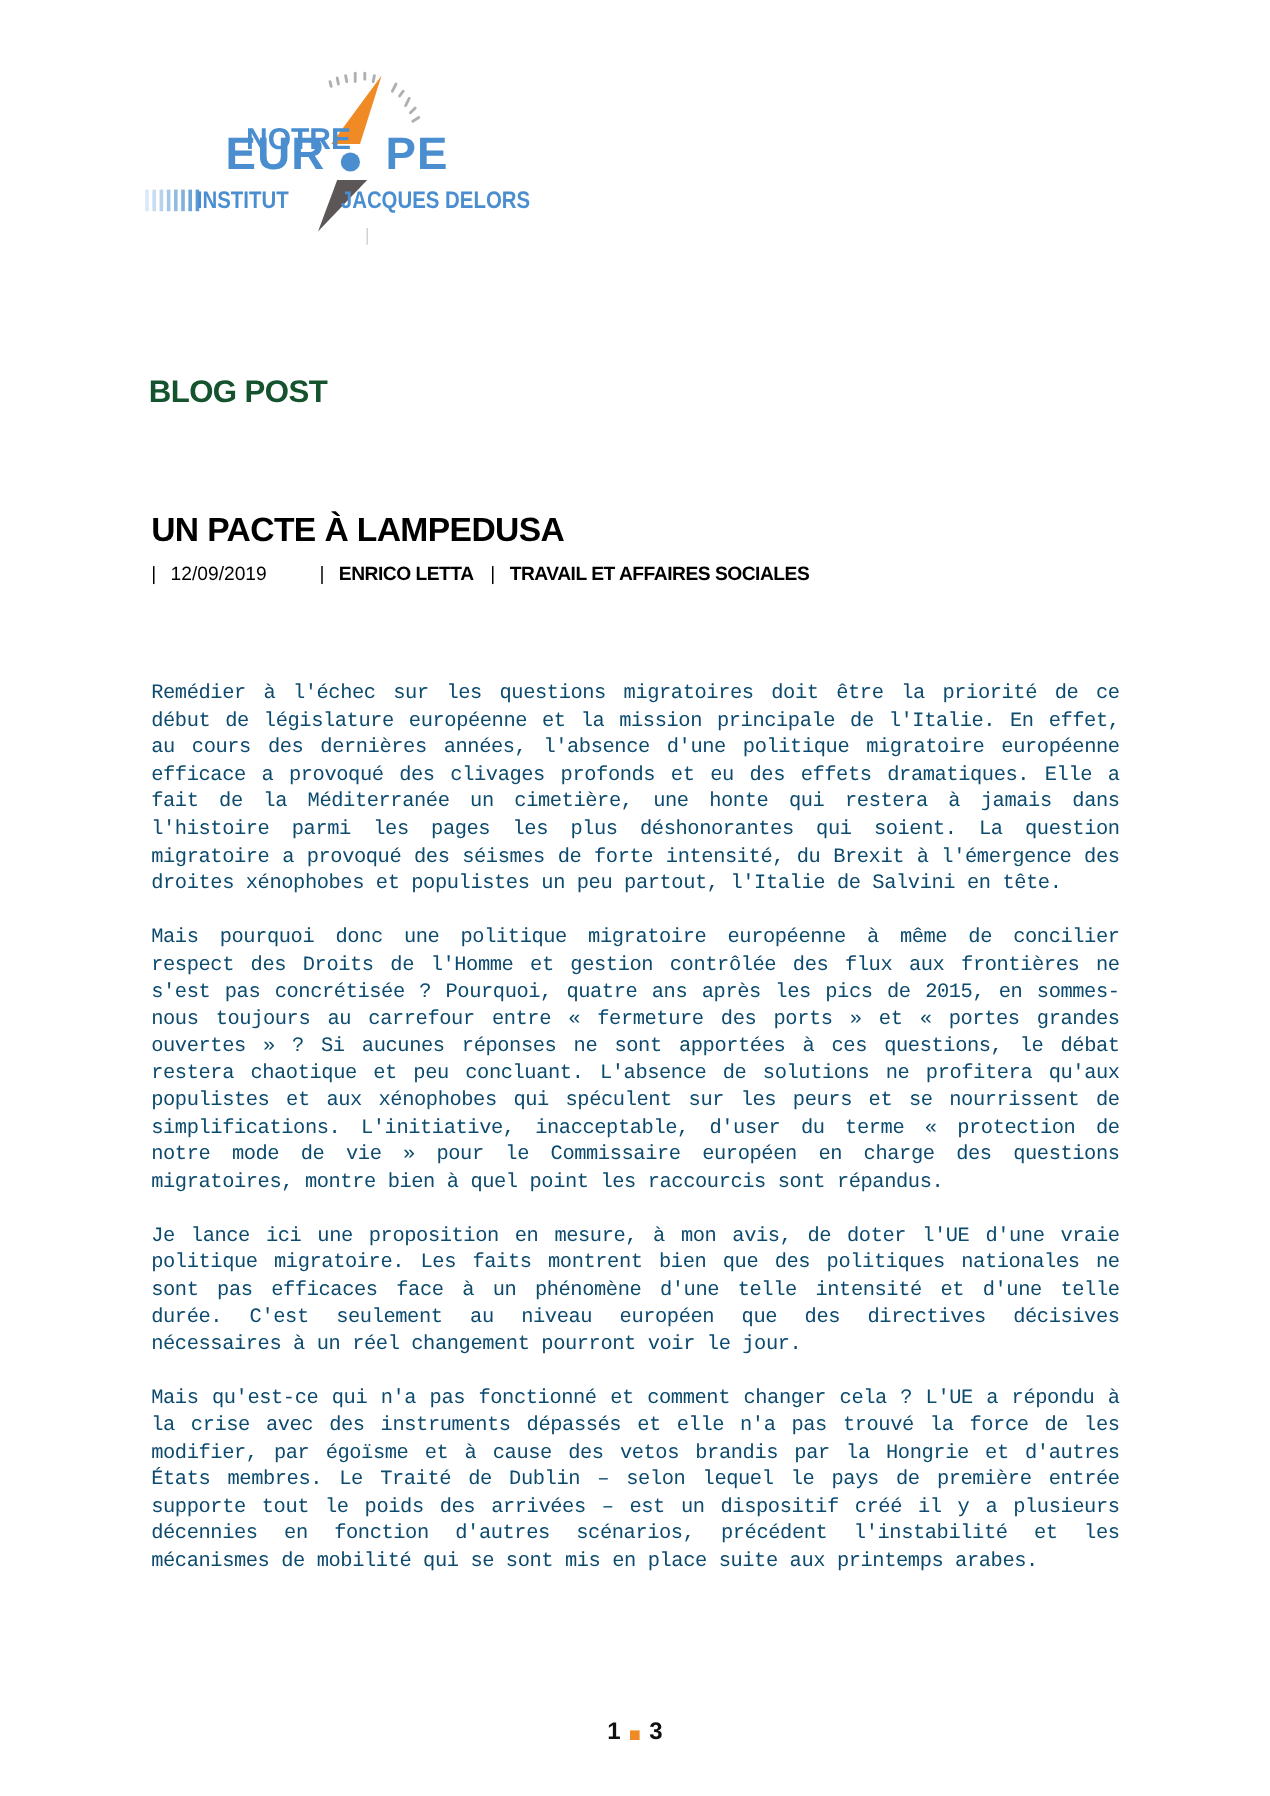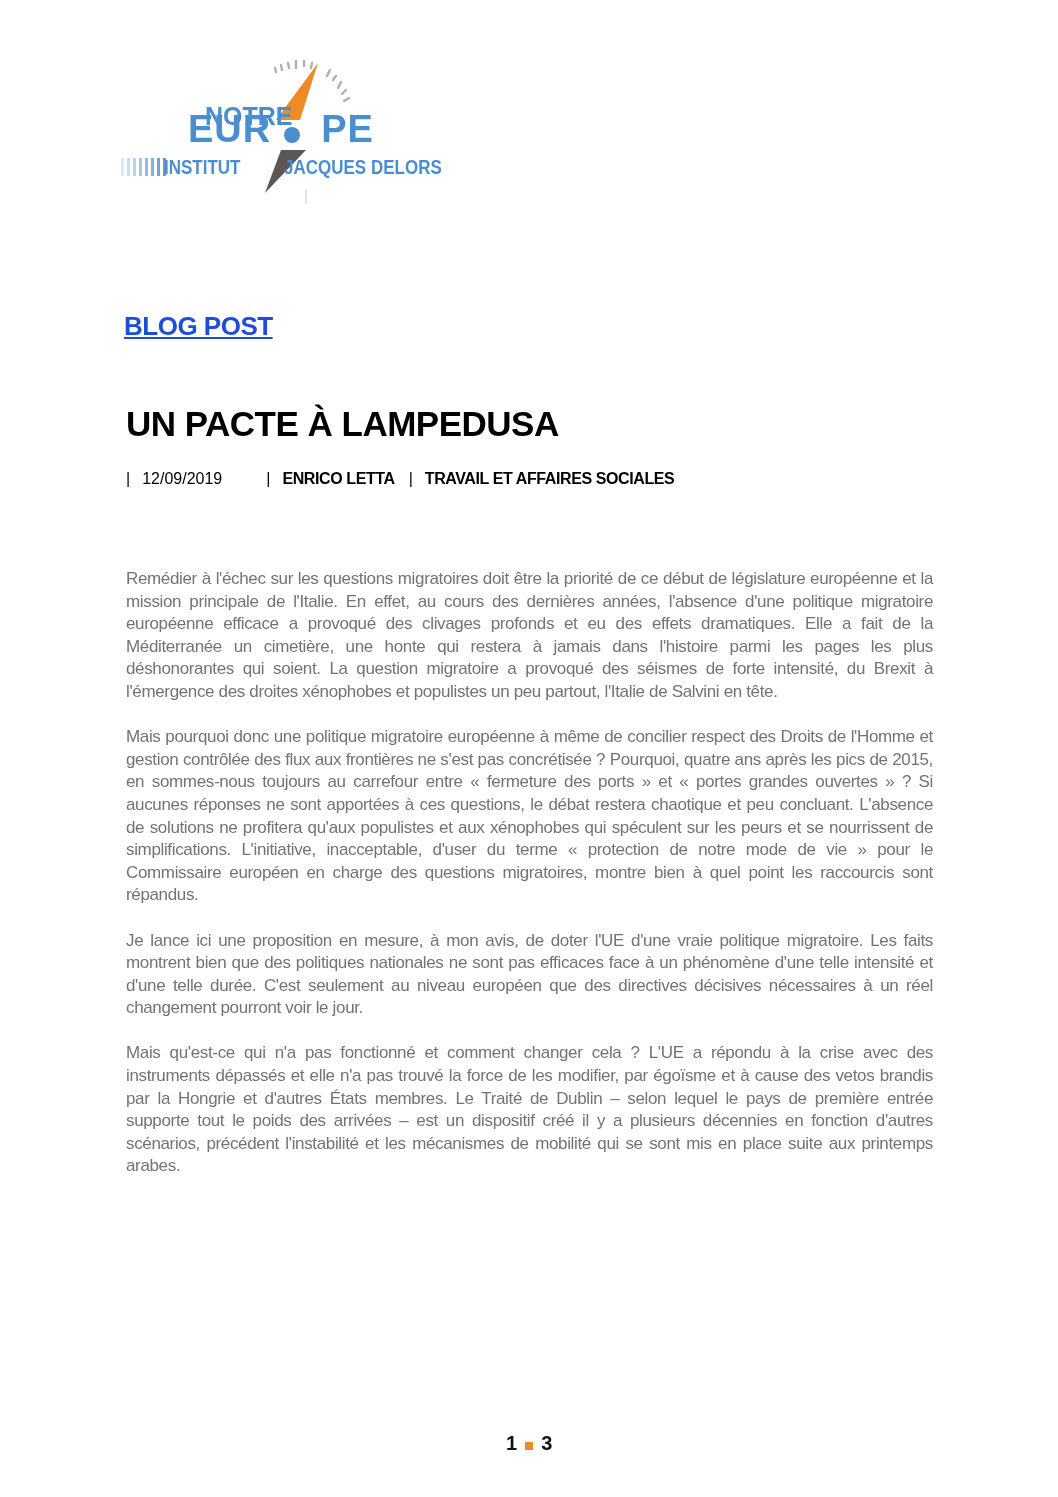--- a/index.html
+++ b/index.html
@@ -72,29 +72,28 @@
       height: 18px;
       background: #4a8ed0;
     }
 
     .category {
       position: absolute;
       left: 124px;
       top: 311px;
       font-size: 26px;
       font-weight: bold;
-      color: #1d4ed8;
+      color: #14532d;
       letter-spacing: -0.5px;
-      text-decoration: underline;
     }
     .title {
       position: absolute;
       left: 126px;
-      top: 404px;
-      font-size: 35px;
+      top: 426px;
+      font-size: 28px;
       font-weight: bold;
       color: #000000;
       letter-spacing: -0.5px;
     }
     .meta {
       position: absolute;
       left: 126px;
       top: 470px;
       font-size: 16px;
       color: #000;
@@ -107,23 +106,24 @@
     .meta .author { font-weight: bold; margin-right: 14px; letter-spacing: -0.4px; text-align: center; }
     .meta .topic { font-weight: bold; letter-spacing: -0.4px; text-align: center; }
 
     .body {
       position: absolute;
       left: 126px;
       top: 568px;
       width: 807px;
       font-size: 17px;
       line-height: 22.6px;
-      color: #737373;
+      color: #0c4a6e;
       text-align: justify;
       letter-spacing: -0.35px;
+      font-family: Liberation Mono, monospace;
     }
     .body p { margin: 0 0 22.6px 0; }
 
     .pager {
       position: absolute;
       left: 506px;
       top: 1432px;
       display: flex;
       align-items: center;
       gap: 8px;

